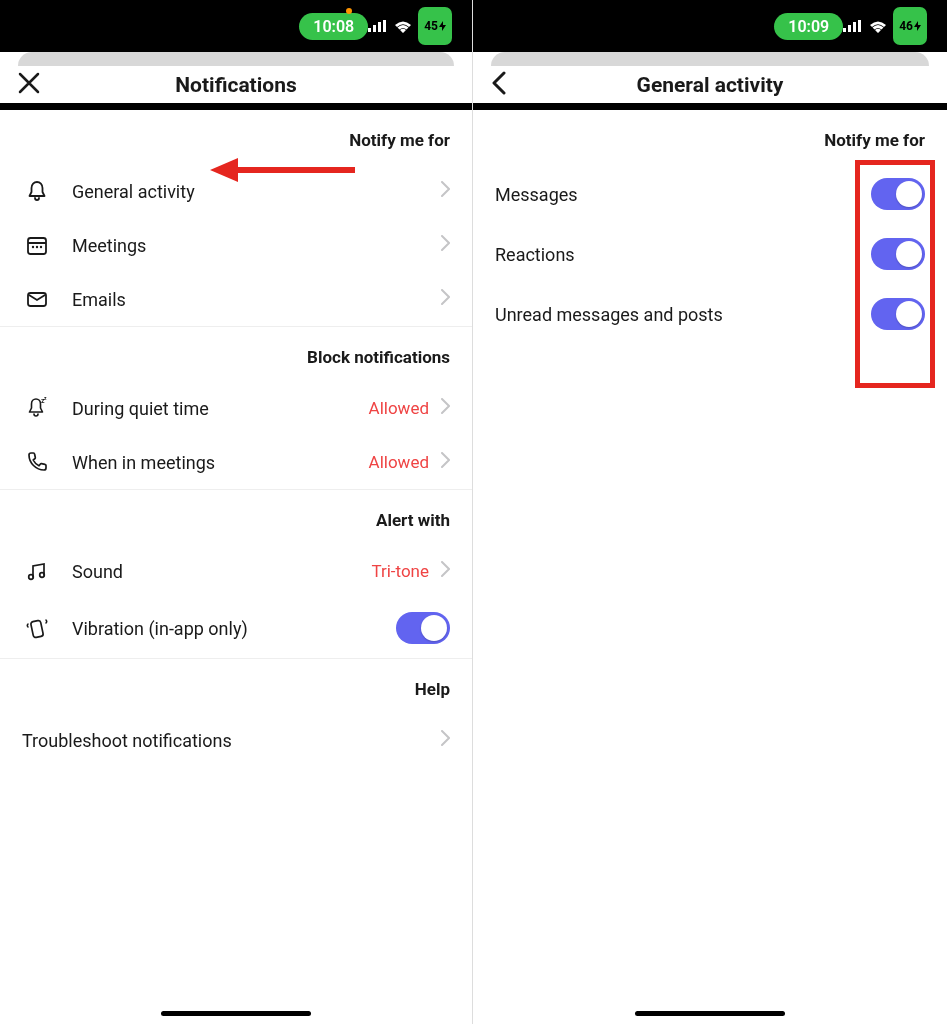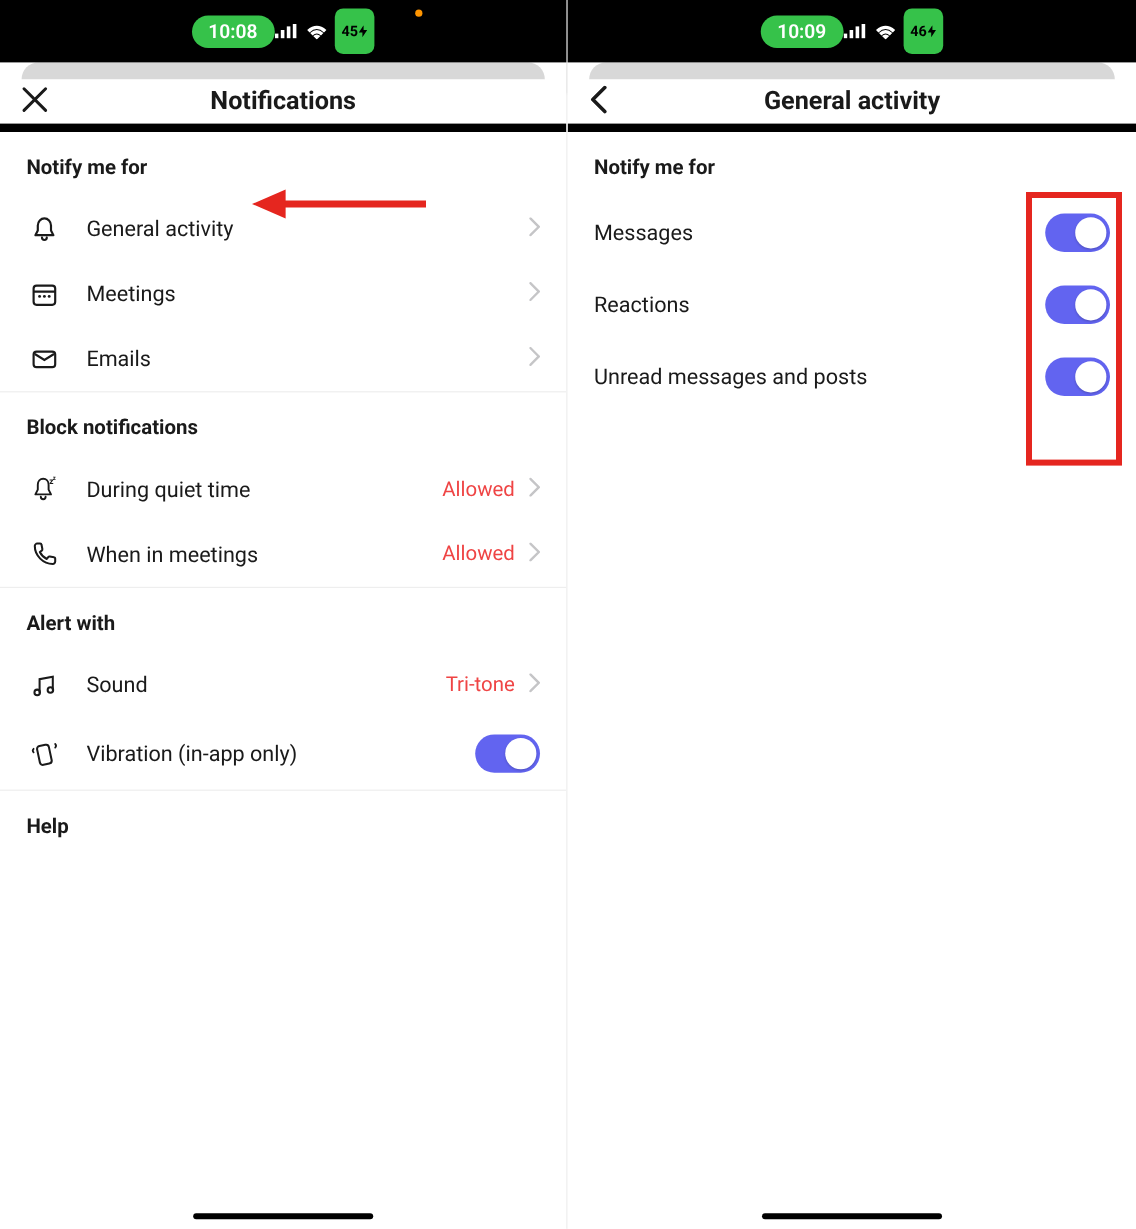--- a/index.html
+++ b/index.html
@@ -23,21 +23,21 @@
     flex-direction: column;
     position: relative;
     border-right: 1px solid #ddd;
   }
   .phone:last-child { border-right: none; width: 474px; }
   .status-bar {
     height: 52px;
     background: #000;
     display: flex;
     align-items: center;
-    justify-content: center;
+    justify-content: flex-end;
     padding: 0 20px;
     color: #fff;
     position: relative;
   }
   .time-pill {
     background: #36c24a;
     color: #fff;
     font-weight: 600;
     font-size: 16px;
     padding: 4px 14px;
@@ -103,20 +103,21 @@
     top: 50%;
     transform: translateY(-50%);
     cursor: pointer;
   }
   .content { flex: 1; overflow-y: auto; position: relative; }
   .section-header {
     font-size: 17px;
     font-weight: 700;
     color: #1a1a1a;
     padding: 20px 22px 14px 22px;
+    text-align: right;
   }
   .row {
     display: flex;
     align-items: center;
     padding: 14px 22px;
     min-height: 54px;
     cursor: pointer;
     position: relative;
   }
   .row-icon {
@@ -329,20 +330,26 @@
                 <path d="M22 5 Q23.5 6.5 22 8" stroke="#1a1a1a" stroke-width="1.5" fill="none" stroke-linecap="round"></path>
               </svg>
           </span>
           <span class="row-label">Vibration (in-app only)</span>
           <span class="toggle"></span>
         </div>
 
         <div class="divider"></div>
         <div class="section-header">Help</div>
 
+        <div class="row">
+          <span class="row-label" style="margin-left:0">Troubleshoot notifications</span>
+          <span class="chevron"><svg width="9" height="16" viewBox="0 0 9 16">
+                <path d="M1 1 L8 8 L1 15" stroke="#c5c5c7" stroke-width="2" fill="none" stroke-linecap="round"></path>
+              </svg></span>
+        </div>
 
         <svg class="annotation-arrow" style="left:210px; top:40px;" width="150" height="40" viewBox="0 0 150 40">
           <line x1="145" y1="20" x2="20" y2="20" stroke="#e5261f" stroke-width="6"></line>
           <polygon points="0,20 28,8 28,32" fill="#e5261f"></polygon>
         </svg>
       </div>
       <div class="home-indicator"></div>
     </div>
   </div>
 

